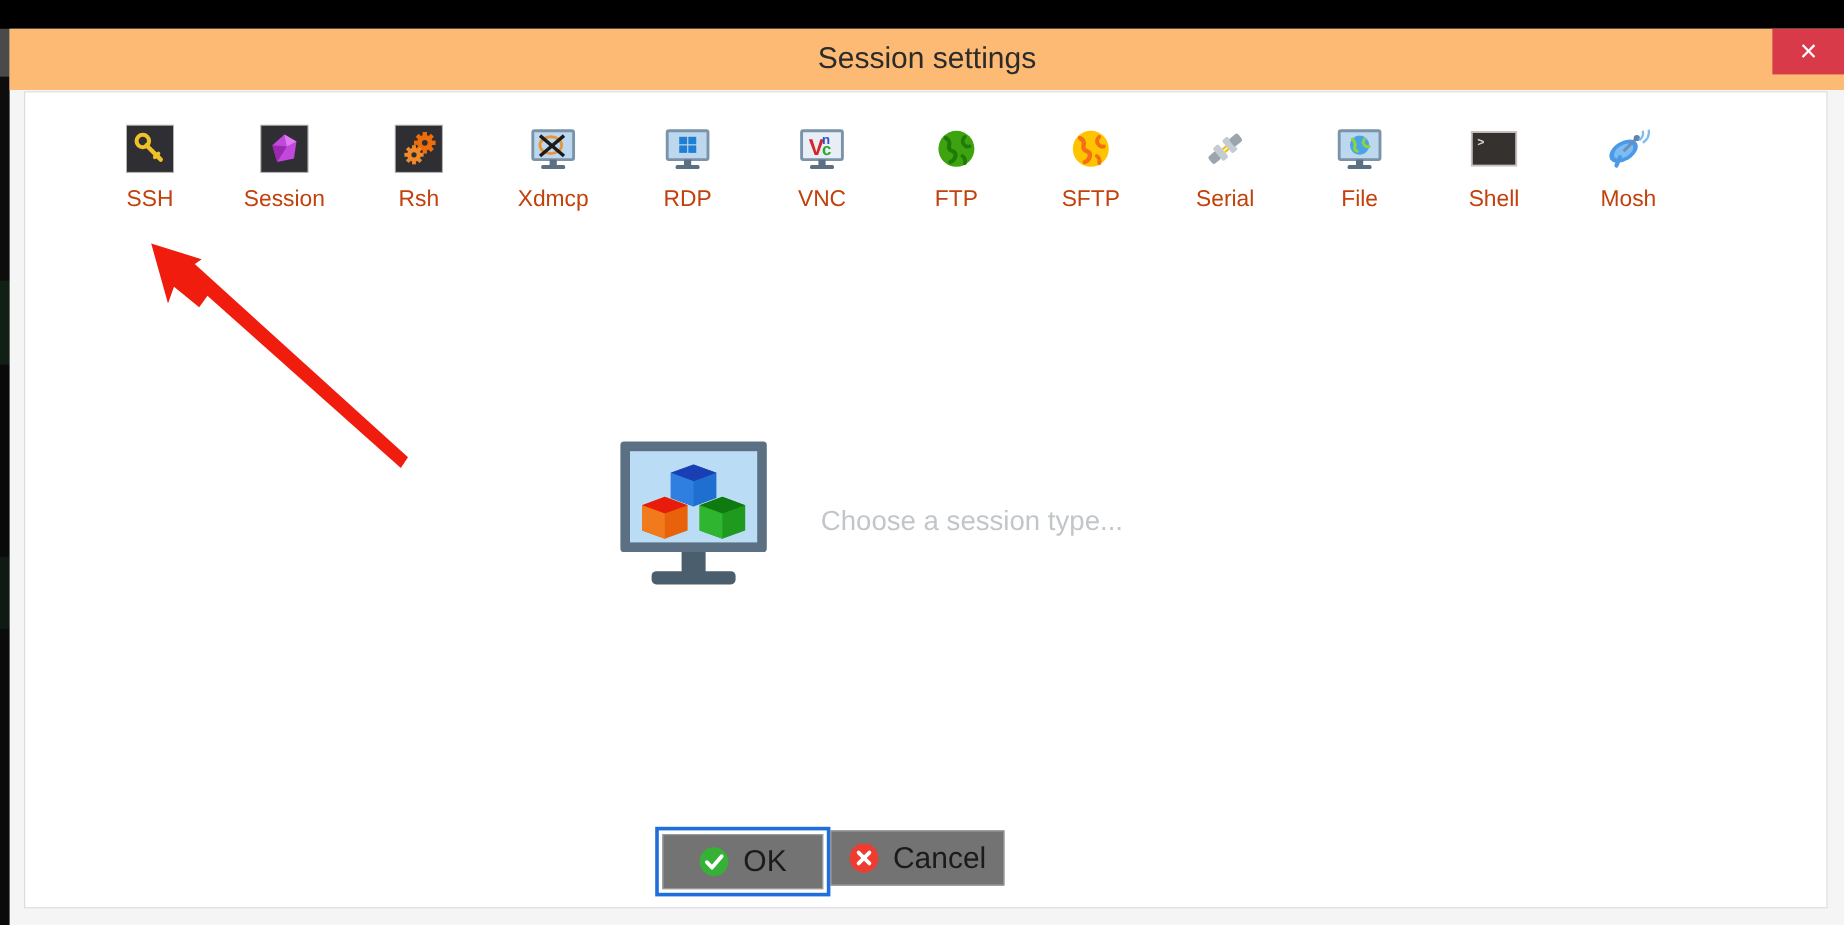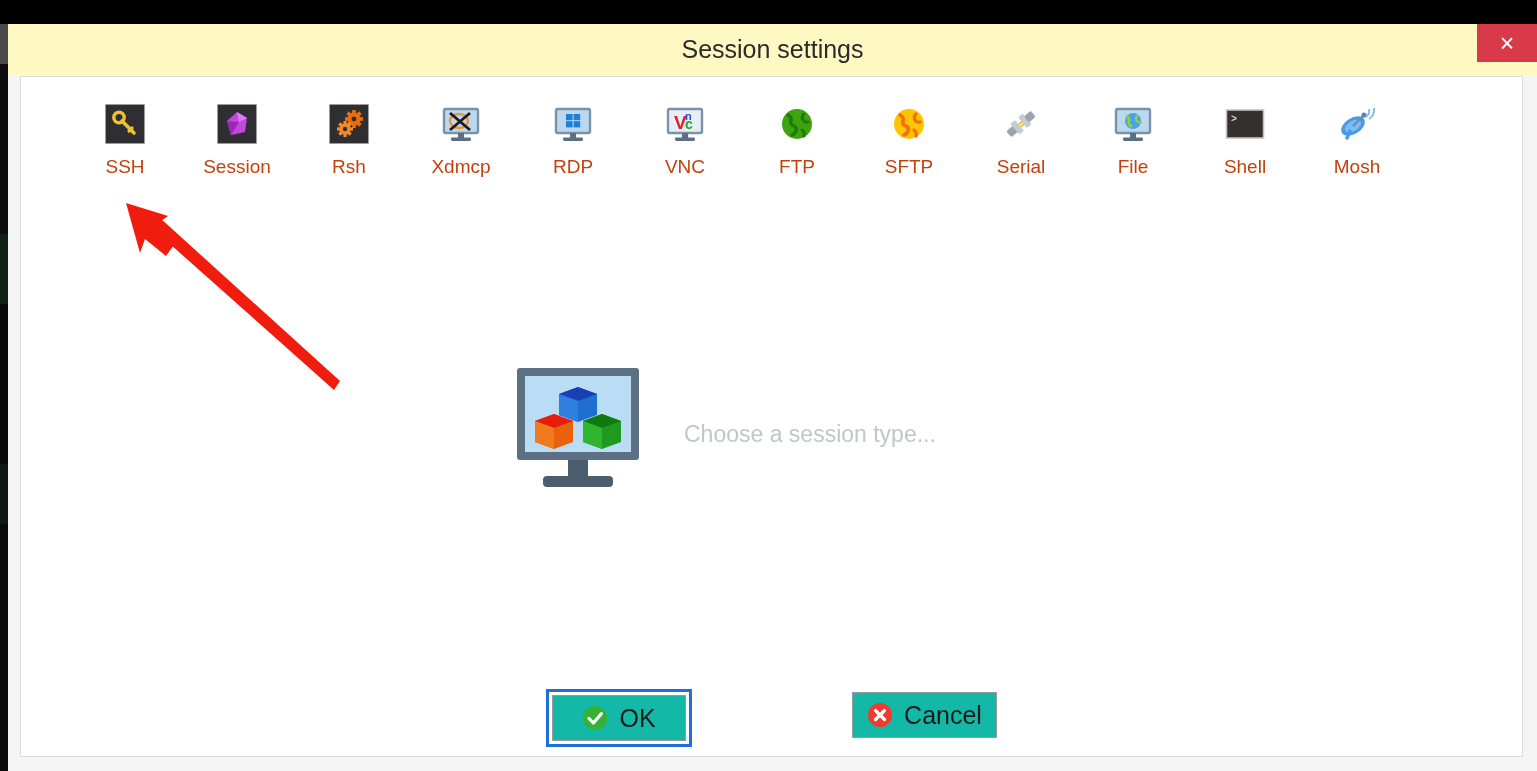--- a/index.html
+++ b/index.html
@@ -40,21 +40,21 @@
     left: 8px; top: 24px;
     width: 1529px;
     height: 747px;
     background: #f5f5f5;
   }
 
   
   #titlebar {
     position: relative;
     height: 51px;
-    background: #fef9c3;
+    background: #fdba74;
   }
   #window-title {
     position: absolute;
     left: 0; right: 0; top: 0;
     height: 51px;
     line-height: 51px;
     text-align: center;
     font-size: 25px;
     color: #2b2b2b;
     font-family: "Liberation Sans", sans-serif;
@@ -151,41 +151,40 @@
     width: 100%;
     display: flex;
     flex-direction: row;
     padding-left: 525px;
     box-sizing: border-box;
   }
   .dlg-button {
     display: flex;
     align-items: center;
     justify-content: center;
-    background: #14b8a6;
+    background: #737373;
     border: 1px solid #9a9a9e;
     height: 46px;
     box-sizing: border-box;
     cursor: pointer;
     font-size: 25px;
     color: #1b1b1b;
     font-family: "Liberation Sans", sans-serif;
   }
   #ok-button-wrap {
     border: 3px solid #1e6fdb;
     padding: 3px;
     width: 146px;
     box-sizing: border-box;
   }
   #ok-button {
     width: 100%;
   }
   #cancel-button {
     width: 145px;
-    margin-left: 160px;
     margin-top: 3px;
   }
   .btn-icon {
     width: 26px; height: 26px;
     margin-right: 11px;
     flex: 0 0 auto;
   }
 
   
   #annotation-arrow {

